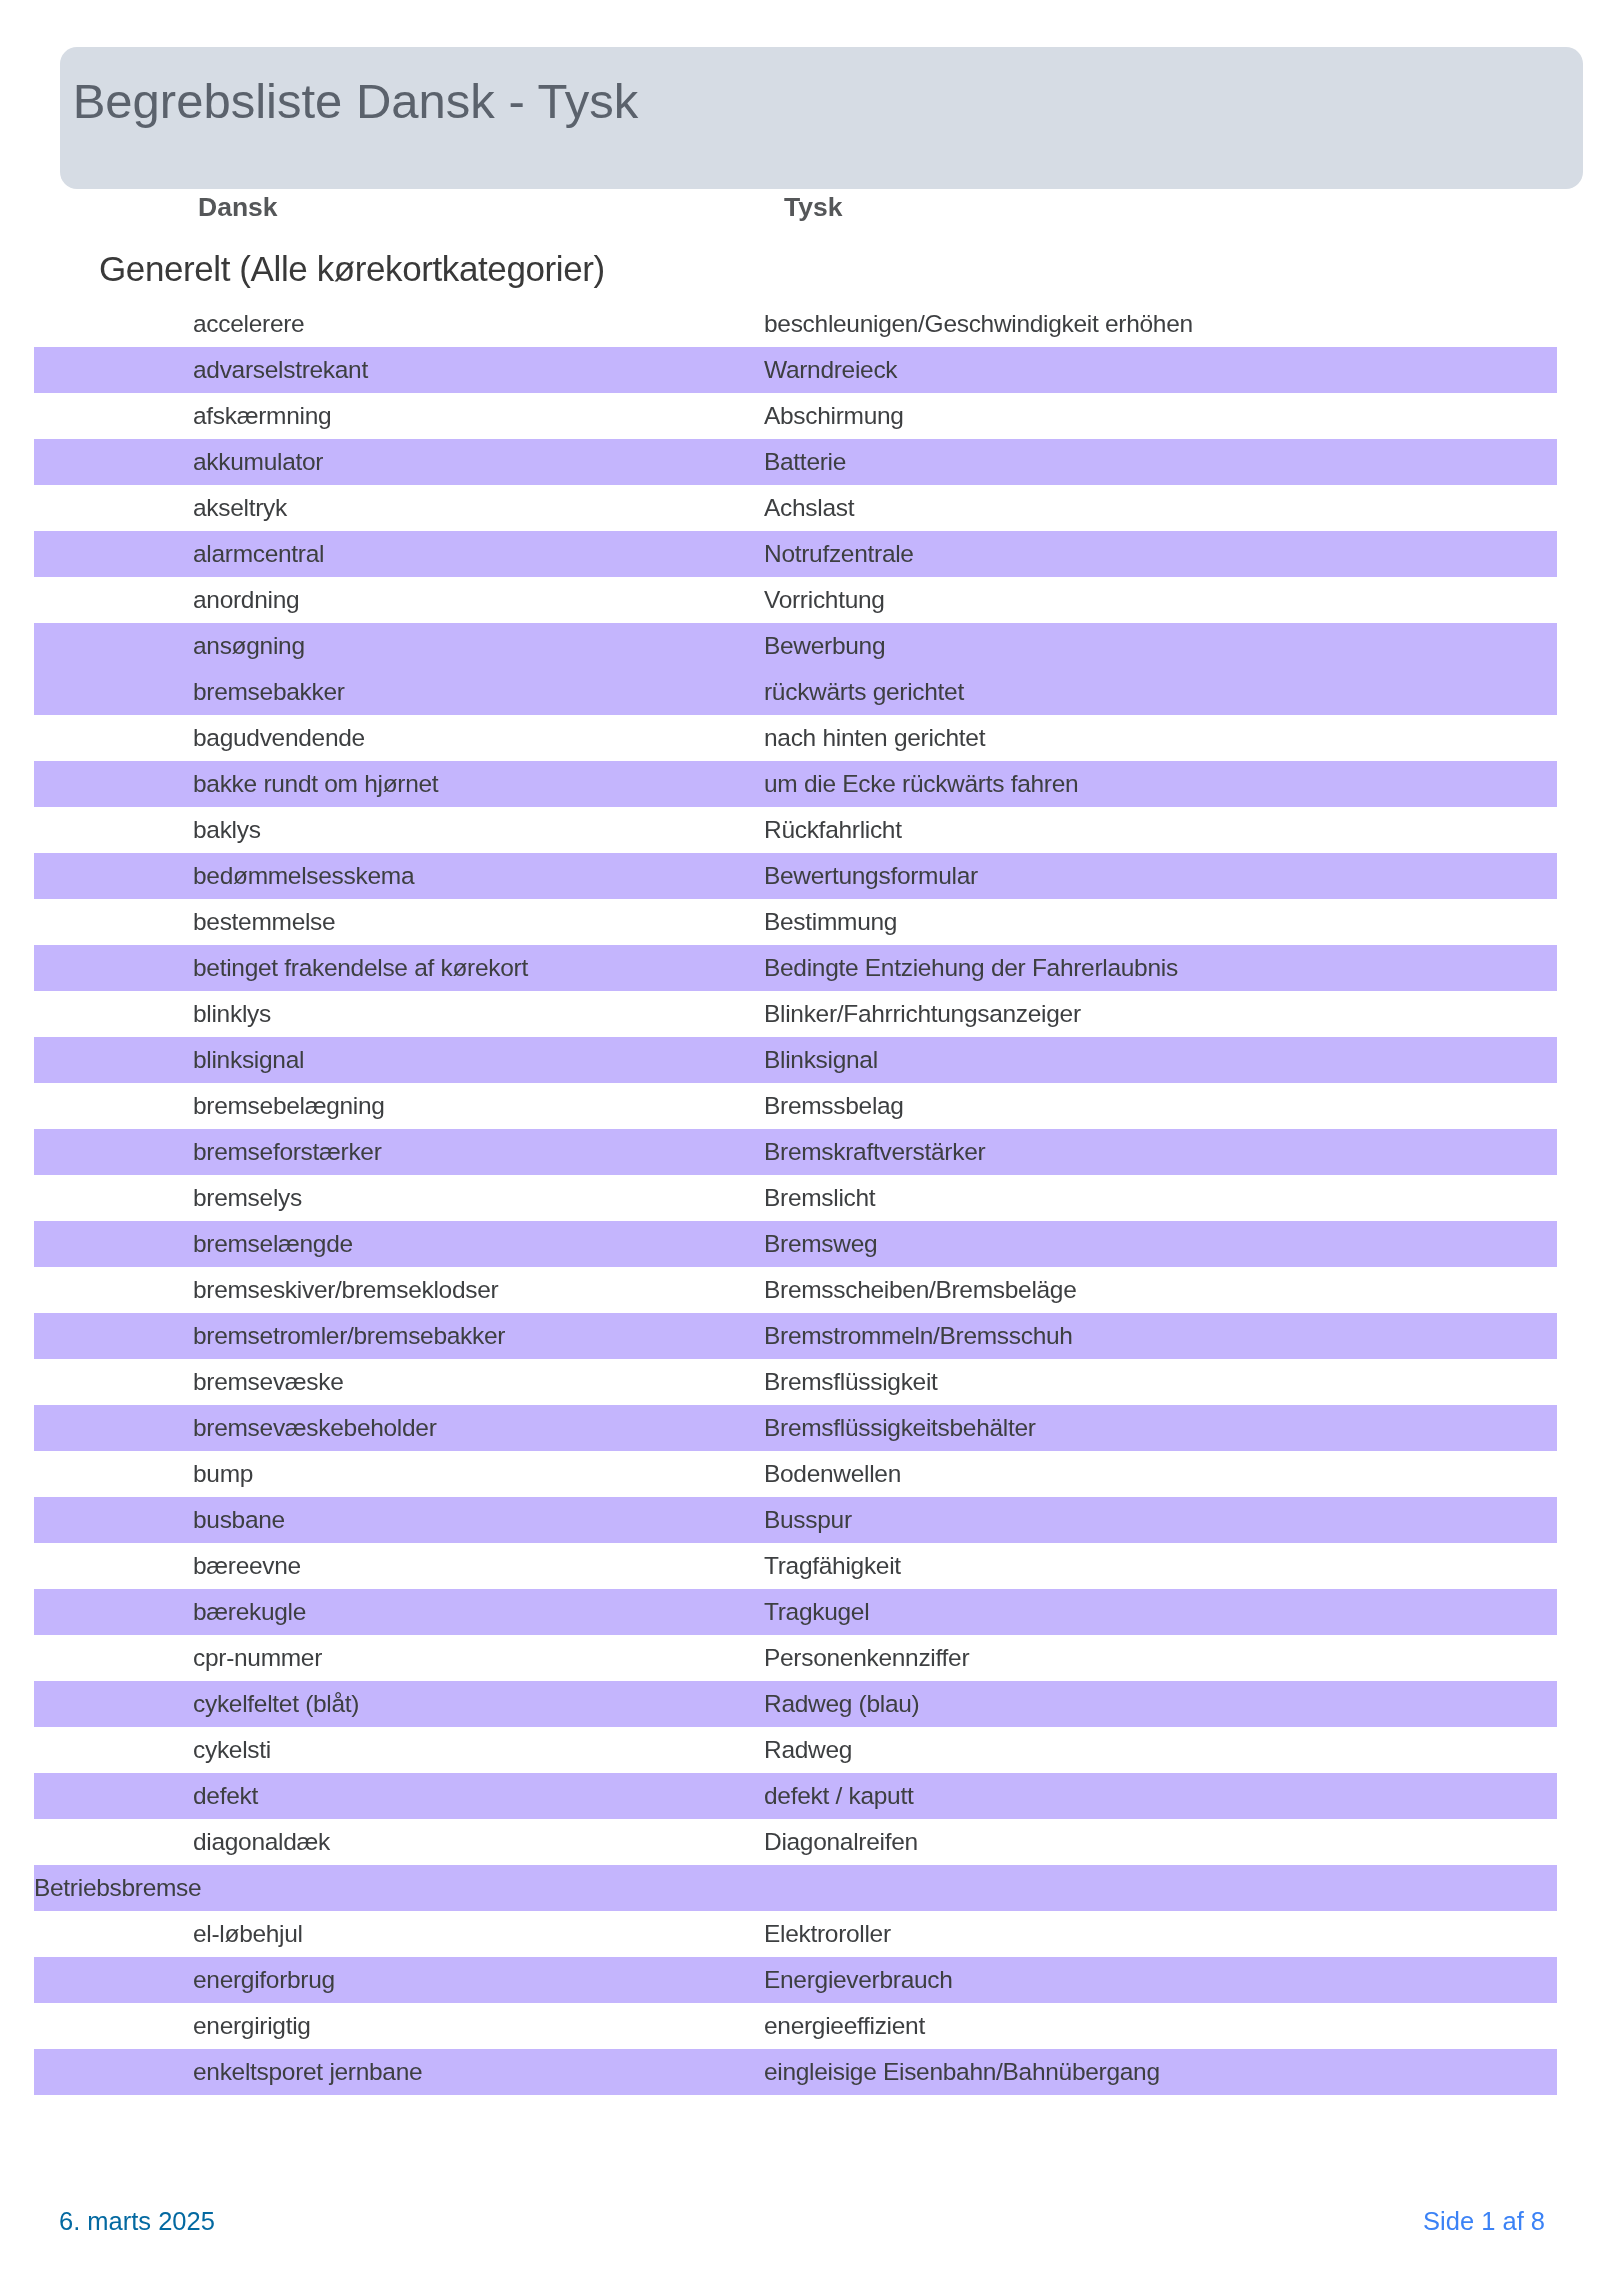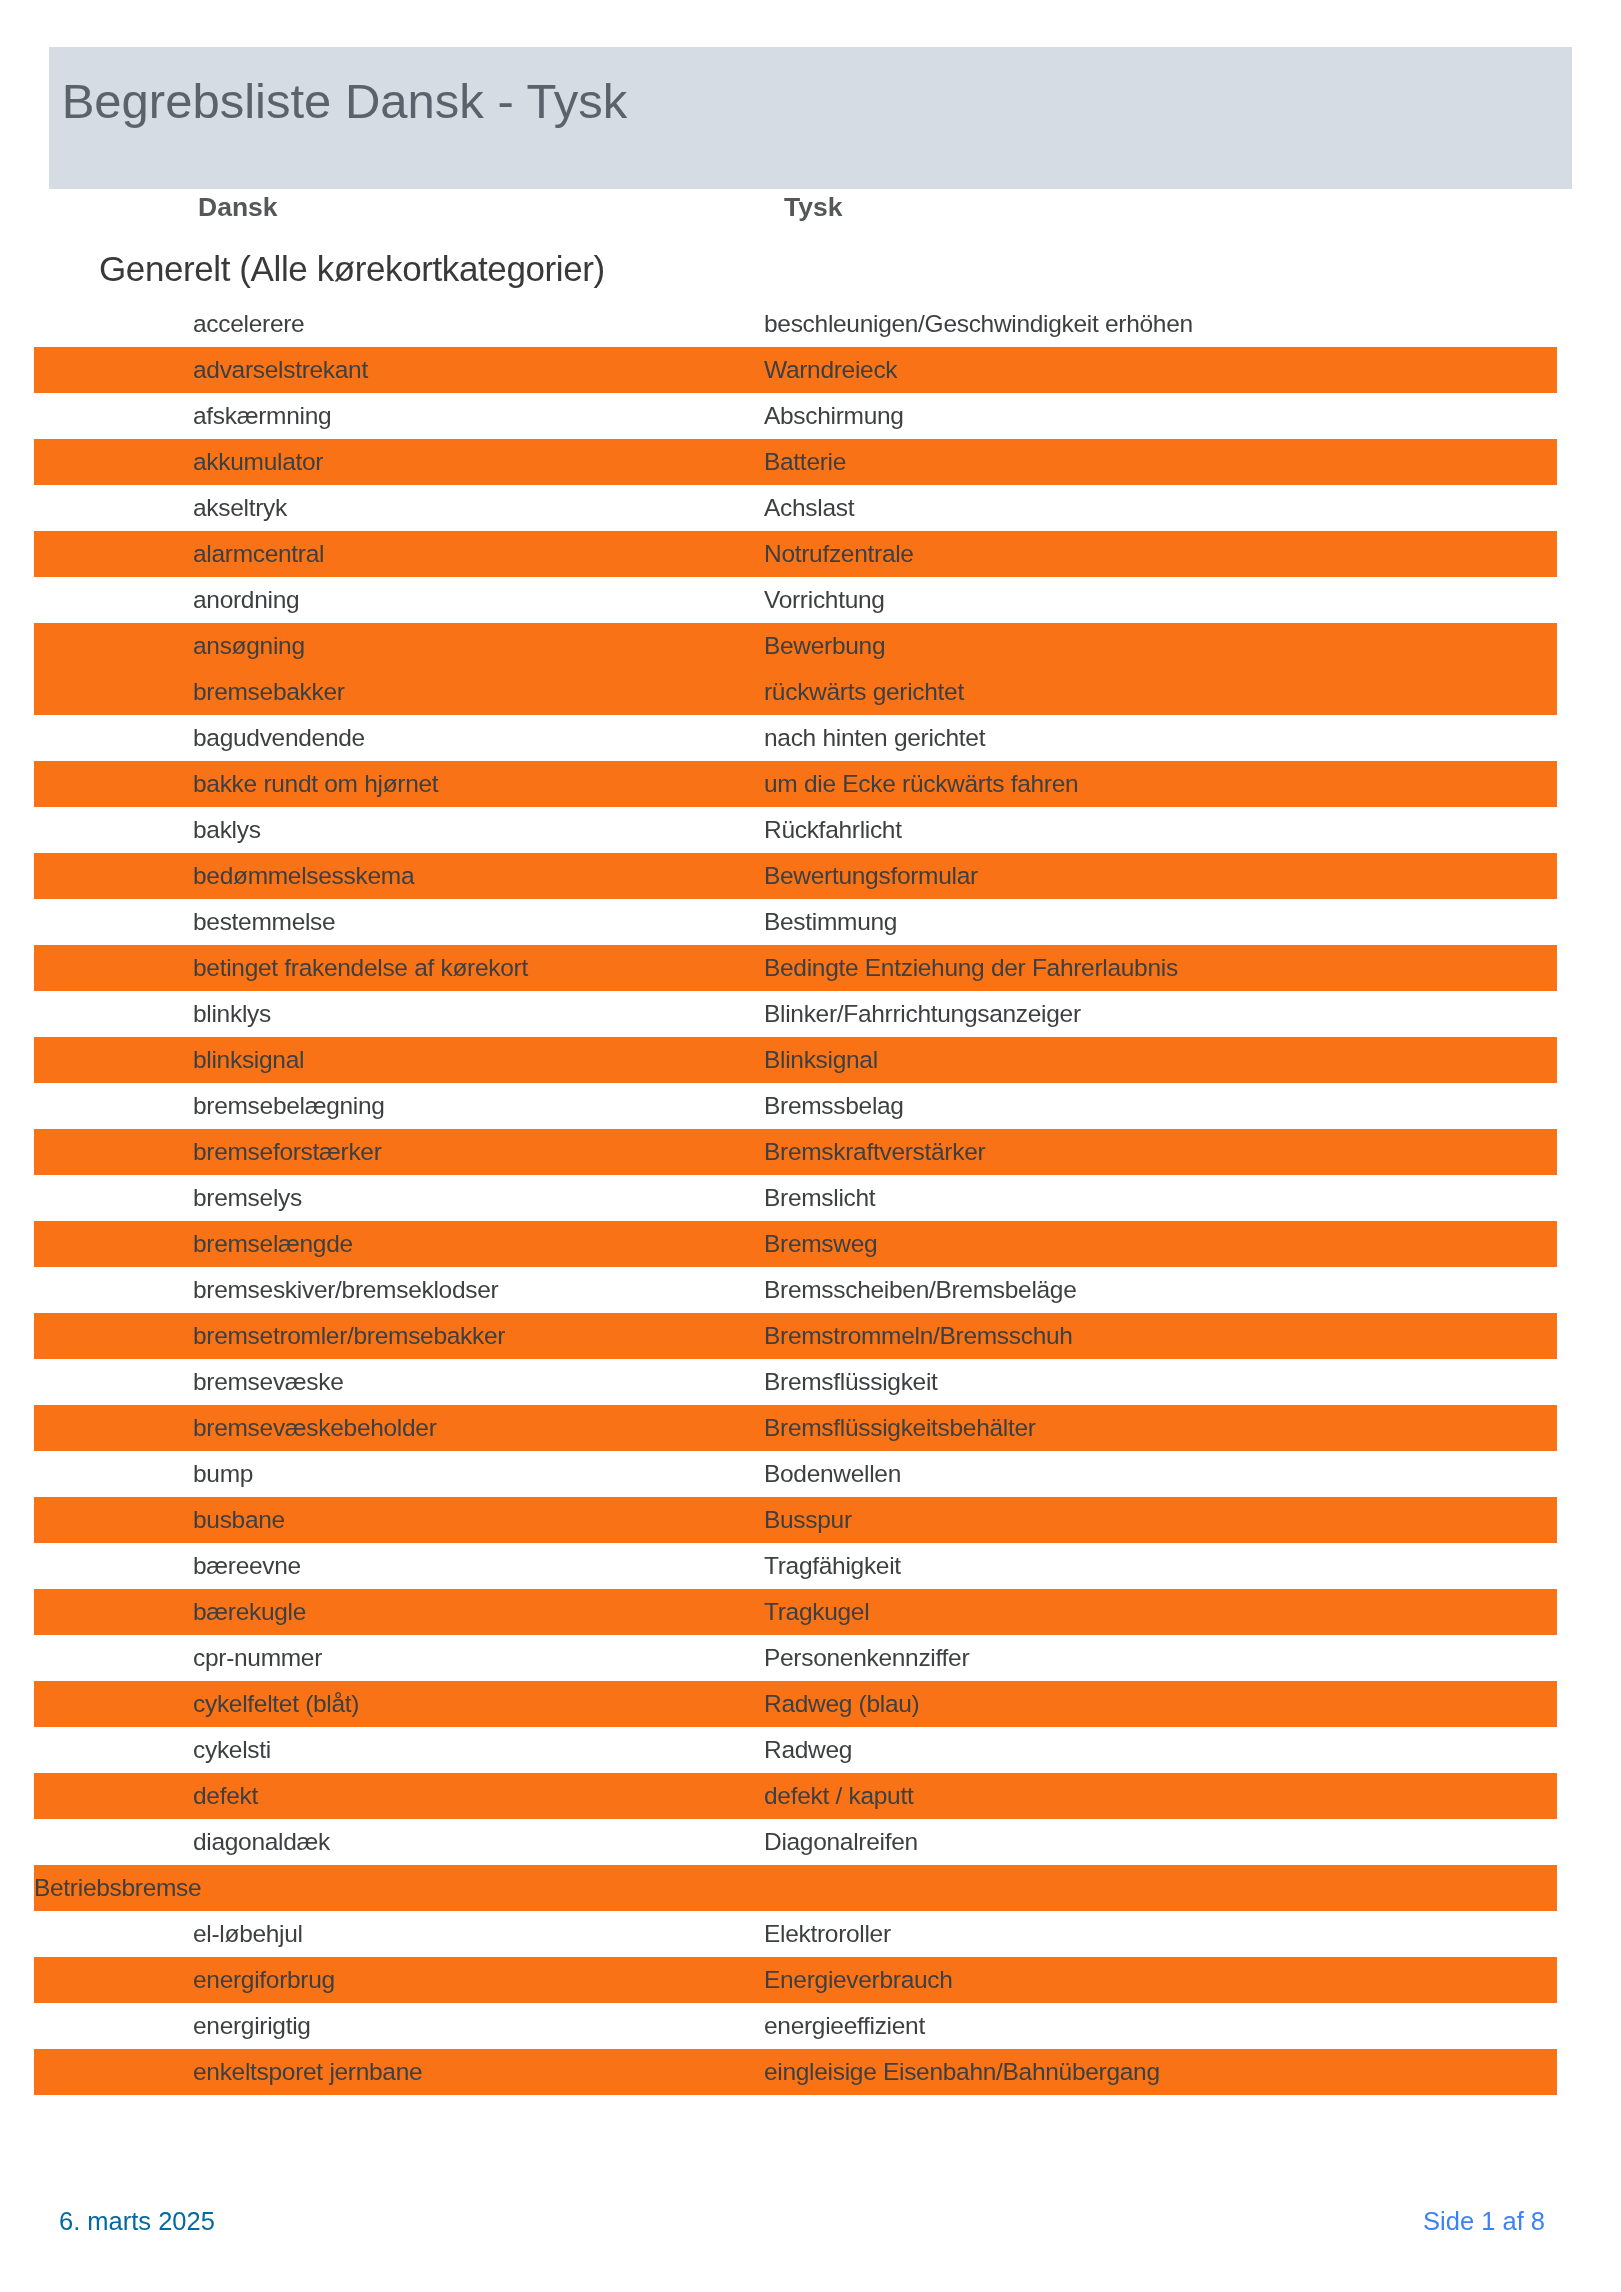--- a/index.html
+++ b/index.html
@@ -10,25 +10,26 @@
   }
   .page {
     position: relative;
     width: 1621px;
     height: 2293px;
     background: #ffffff;
     overflow: hidden;
   }
   .header-band {
     position: absolute;
-    left: 49px;
+    left: 60px;
     top: 47px;
     width: 1523px;
     height: 142px;
     background: #d6dce4;
+    border-radius: 17px;
   }
   .doc-title {
     position: absolute;
     left: 12.7px;
     top: 25.5px;
     font-size: 49px;
     font-weight: 400;
     color: #5b626c;
     letter-spacing: 0px;
     white-space: nowrap;
@@ -58,21 +59,21 @@
     left: 34px;
     top: 301px;
     width: 1523px;
   }
   .row {
     display: flex;
     height: 46px;
     line-height: 46px;
     background: #ffffff;
   }
-  .row.stripe { background: #f97316; }
+  .row.stripe { background: #c4b5fd; }
   .cell {
     font-size: 24.5px;
     color: #3d3f41;
     letter-spacing: -0.3px;
     white-space: nowrap;
     overflow: hidden;
   }
   .cell.da {
     margin-left: 159px;
     width: 571px;

